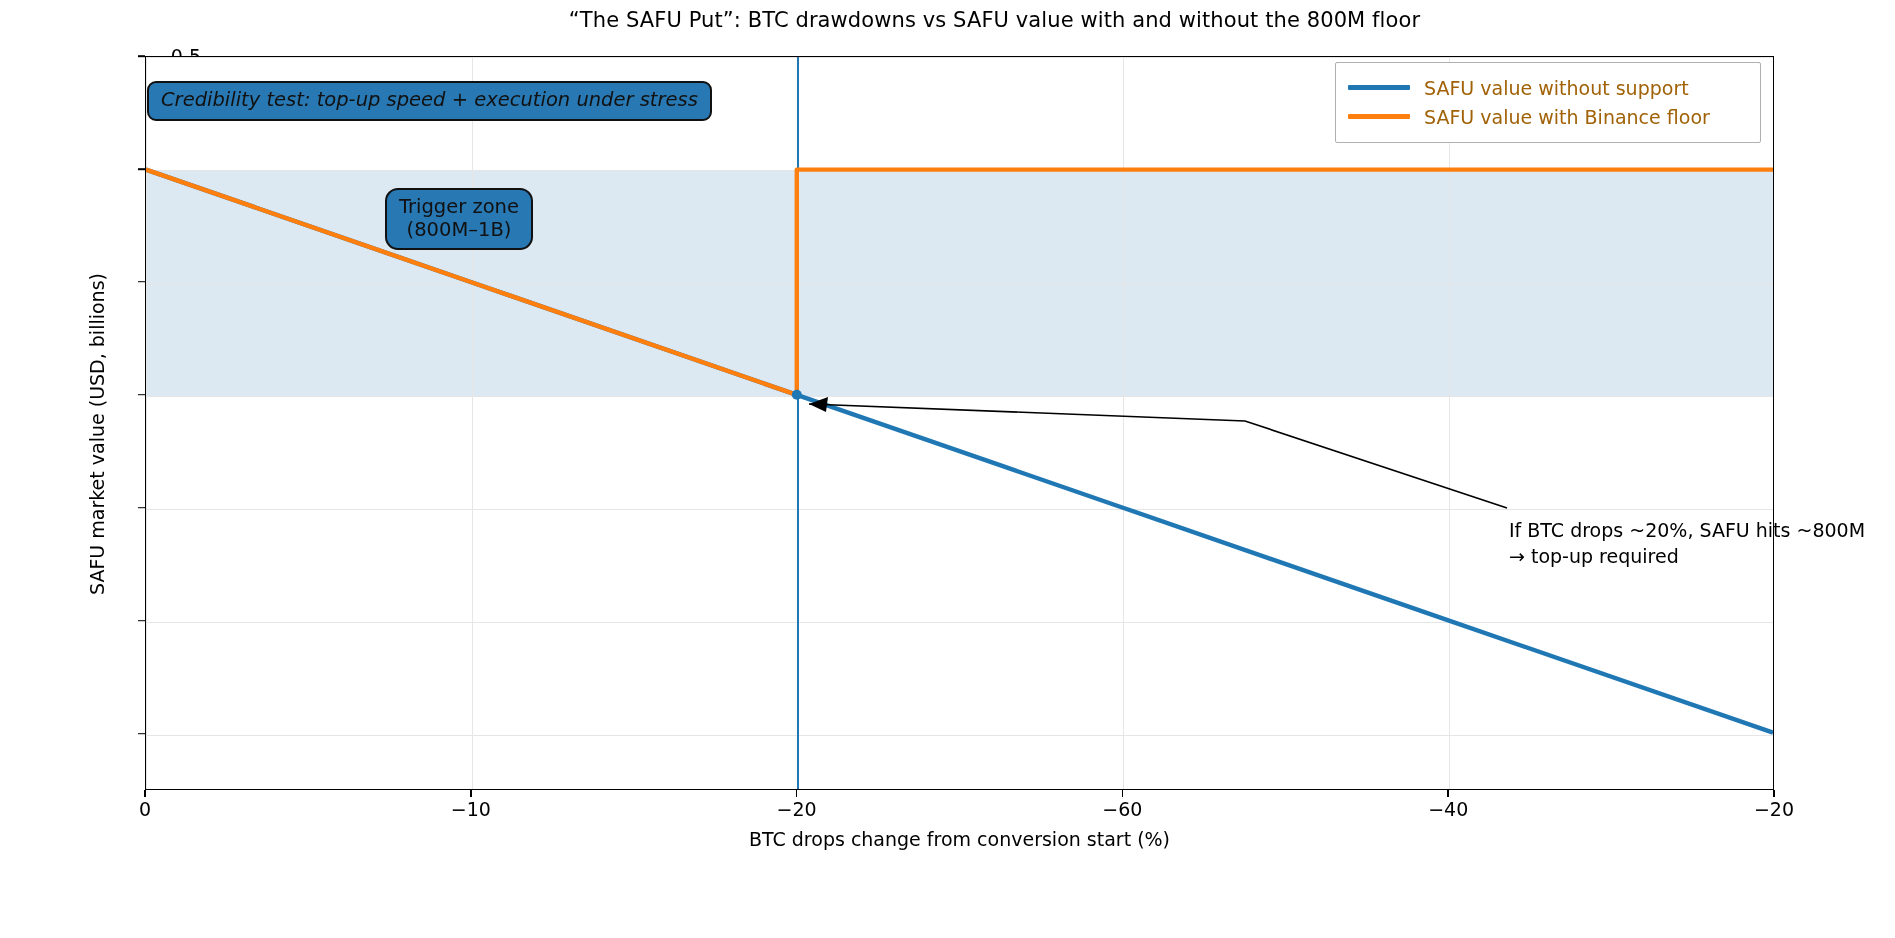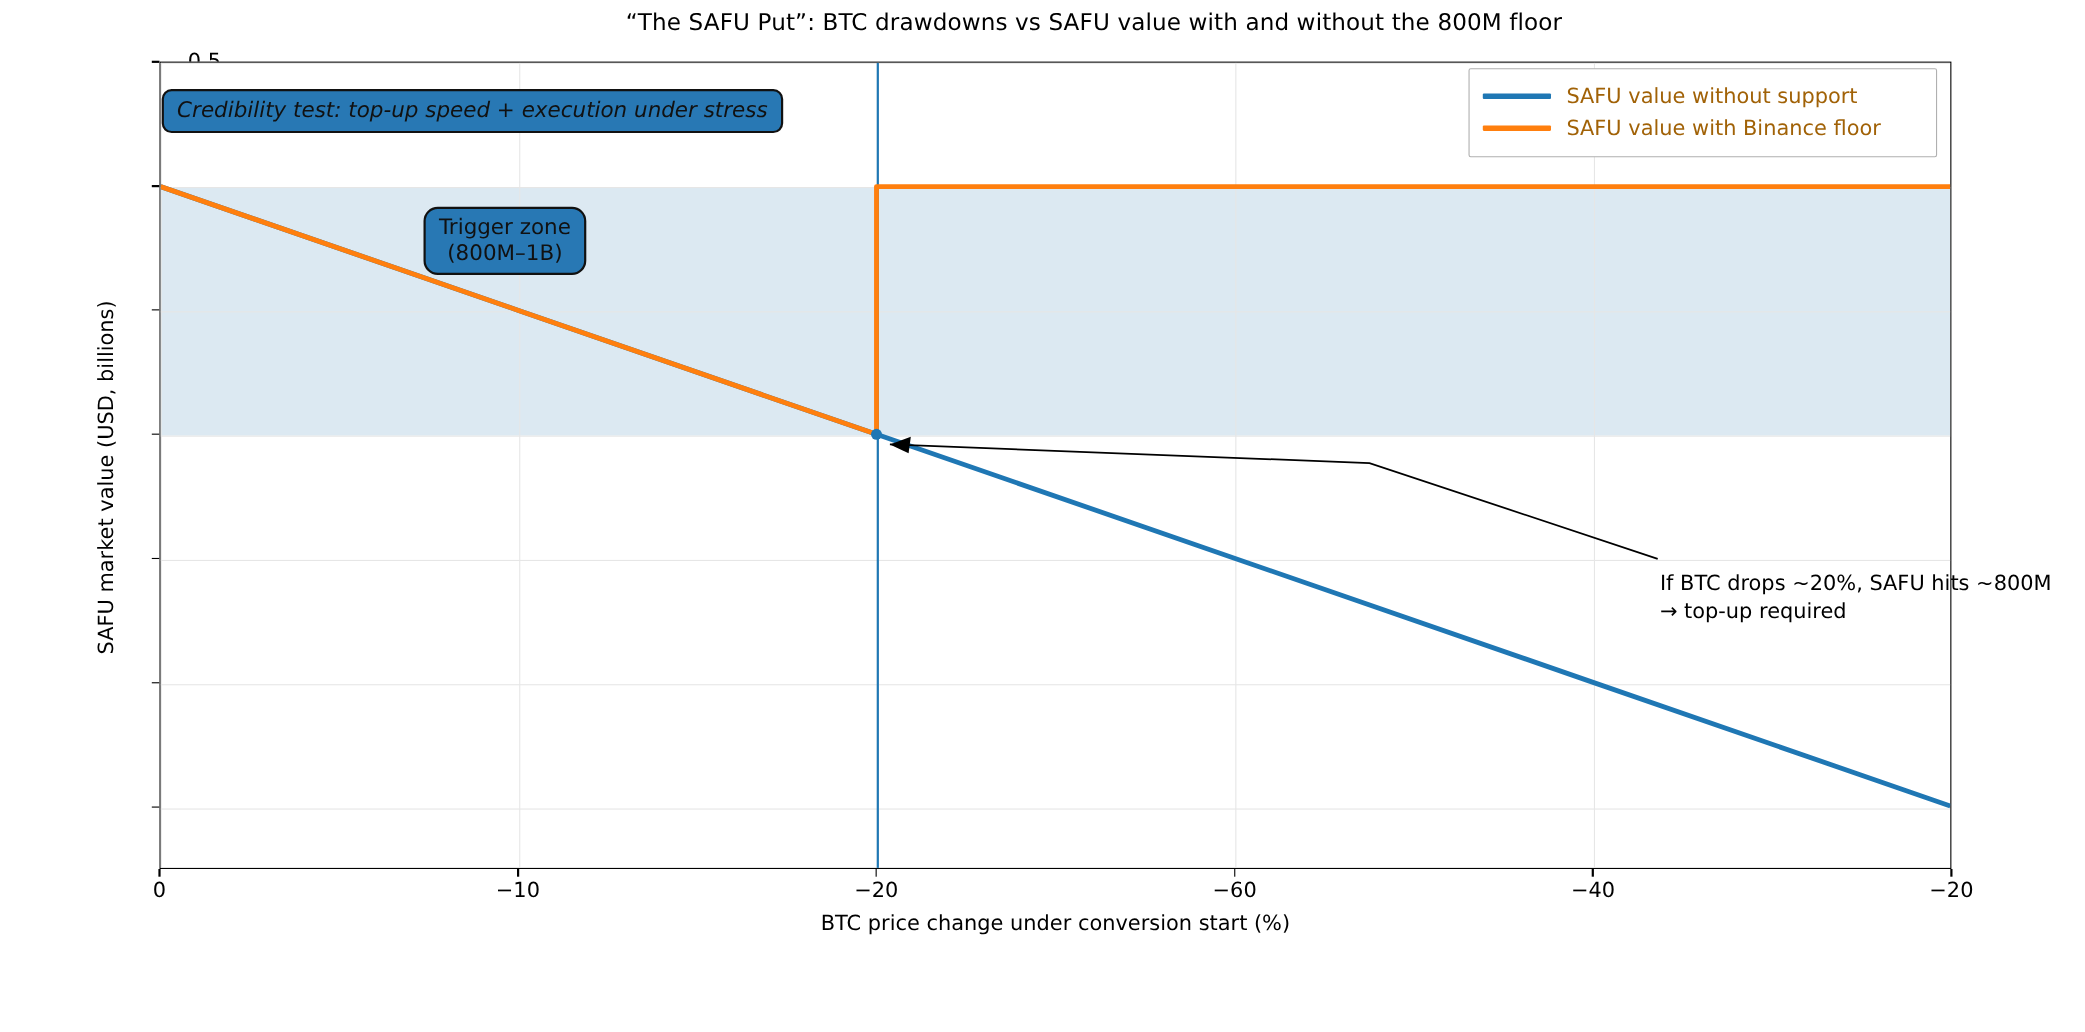--- a/index.html
+++ b/index.html
@@ -85,21 +85,21 @@
 </style>
 </head>
 <body>
 
 <div id="figure">
 
   <div id="chart-title">“The SAFU Put”: BTC drawdowns vs SAFU value with and without the 800M floor</div>
 
   <div id="ylabel">SAFU market value (USD, billions)</div>
 
-  <div id="xlabel">BTC price change under conversion start (%)</div>
+  <div id="xlabel">BTC drops change from conversion start (%)</div>
 
   <div id="ytick-layer">
       <div class="ytick" style="top: 733.538px;">1.1</div>
       <div class="ytick-mark" style="top: 733.538px;"></div>
       <div class="ytick" style="top: 620.615px;">1.0</div>
       <div class="ytick-mark" style="top: 620.615px;"></div>
       <div class="ytick" style="top: 507.692px;">0.9</div>
       <div class="ytick-mark" style="top: 507.692px;"></div>
       <div class="ytick" style="top: 394.769px;">0.8</div>
       <div class="ytick-mark" style="top: 394.769px;"></div>

